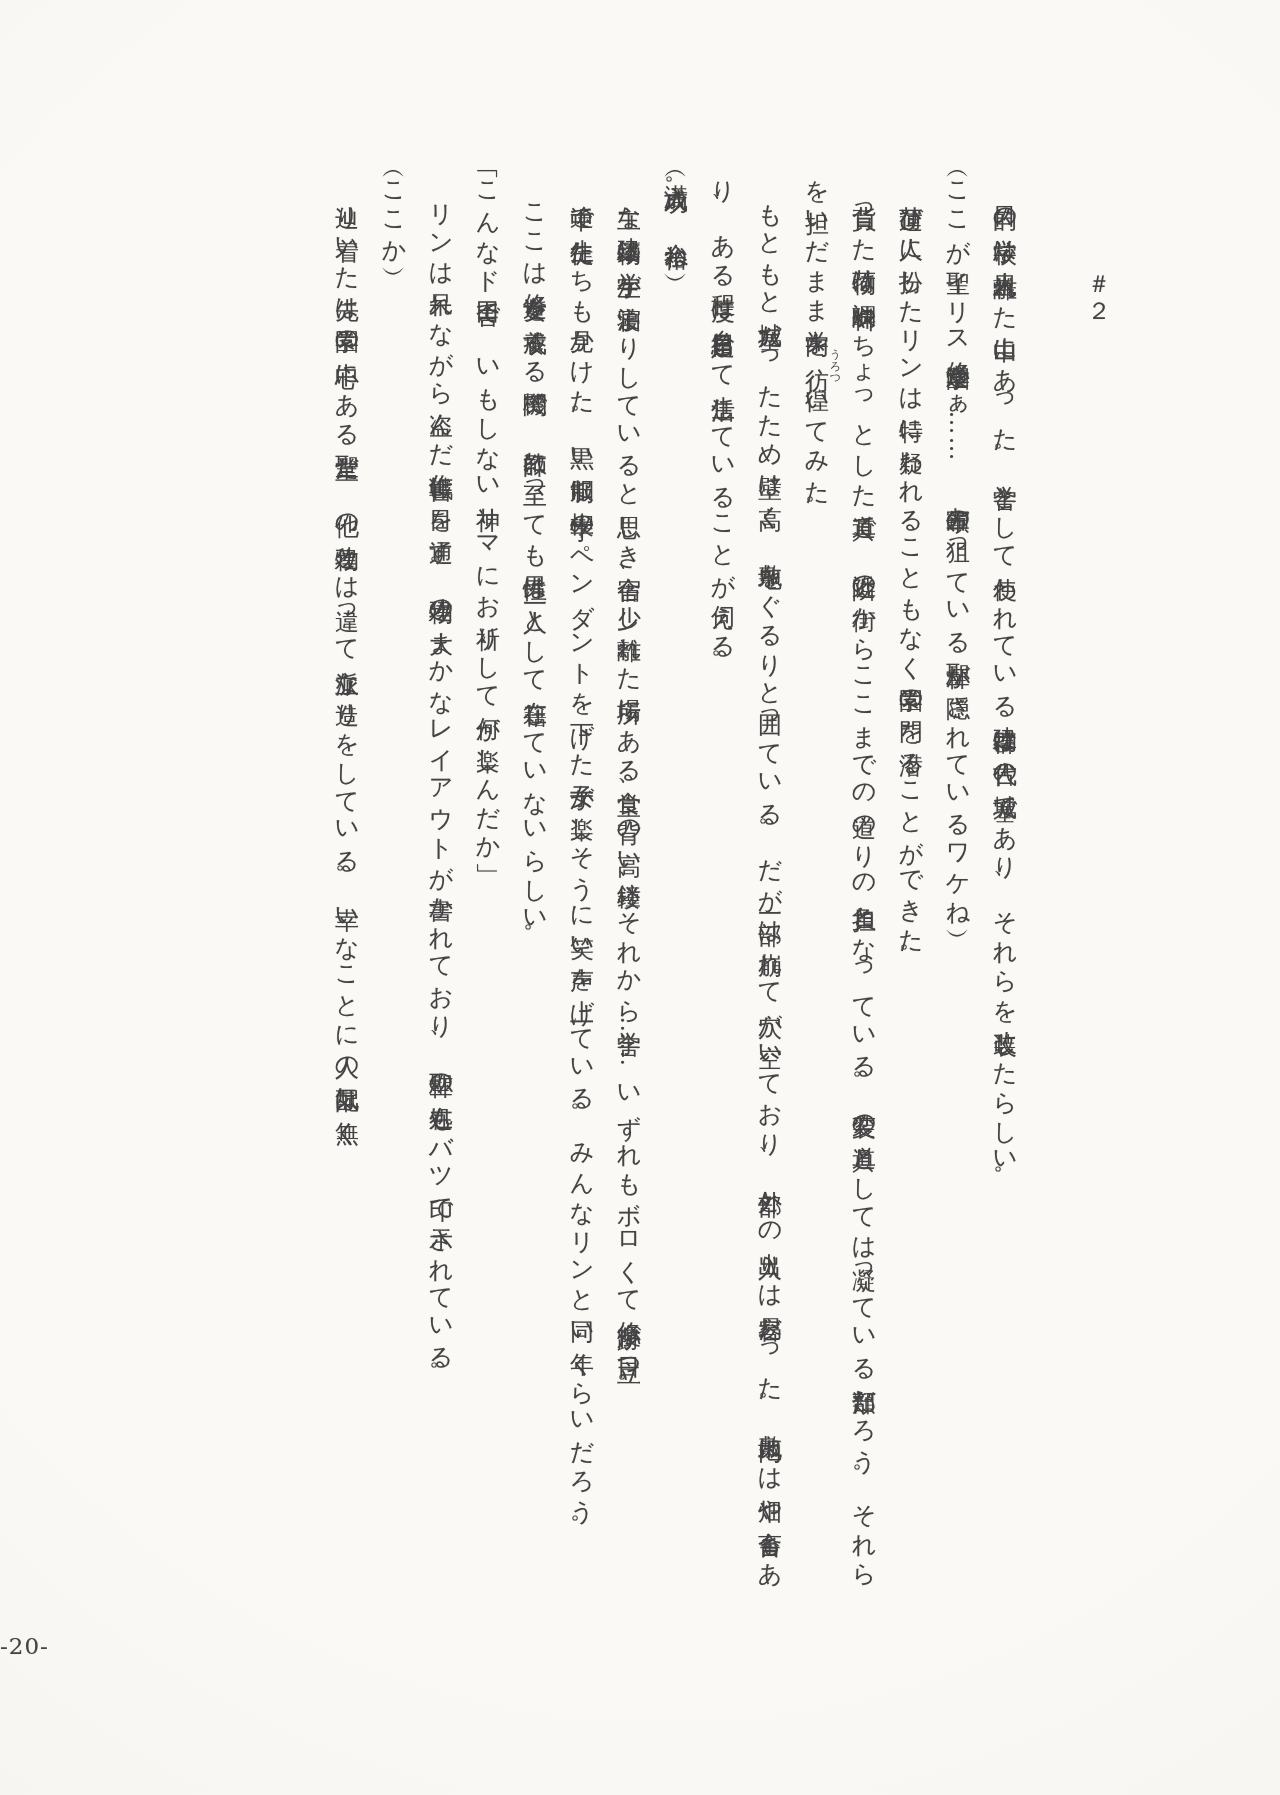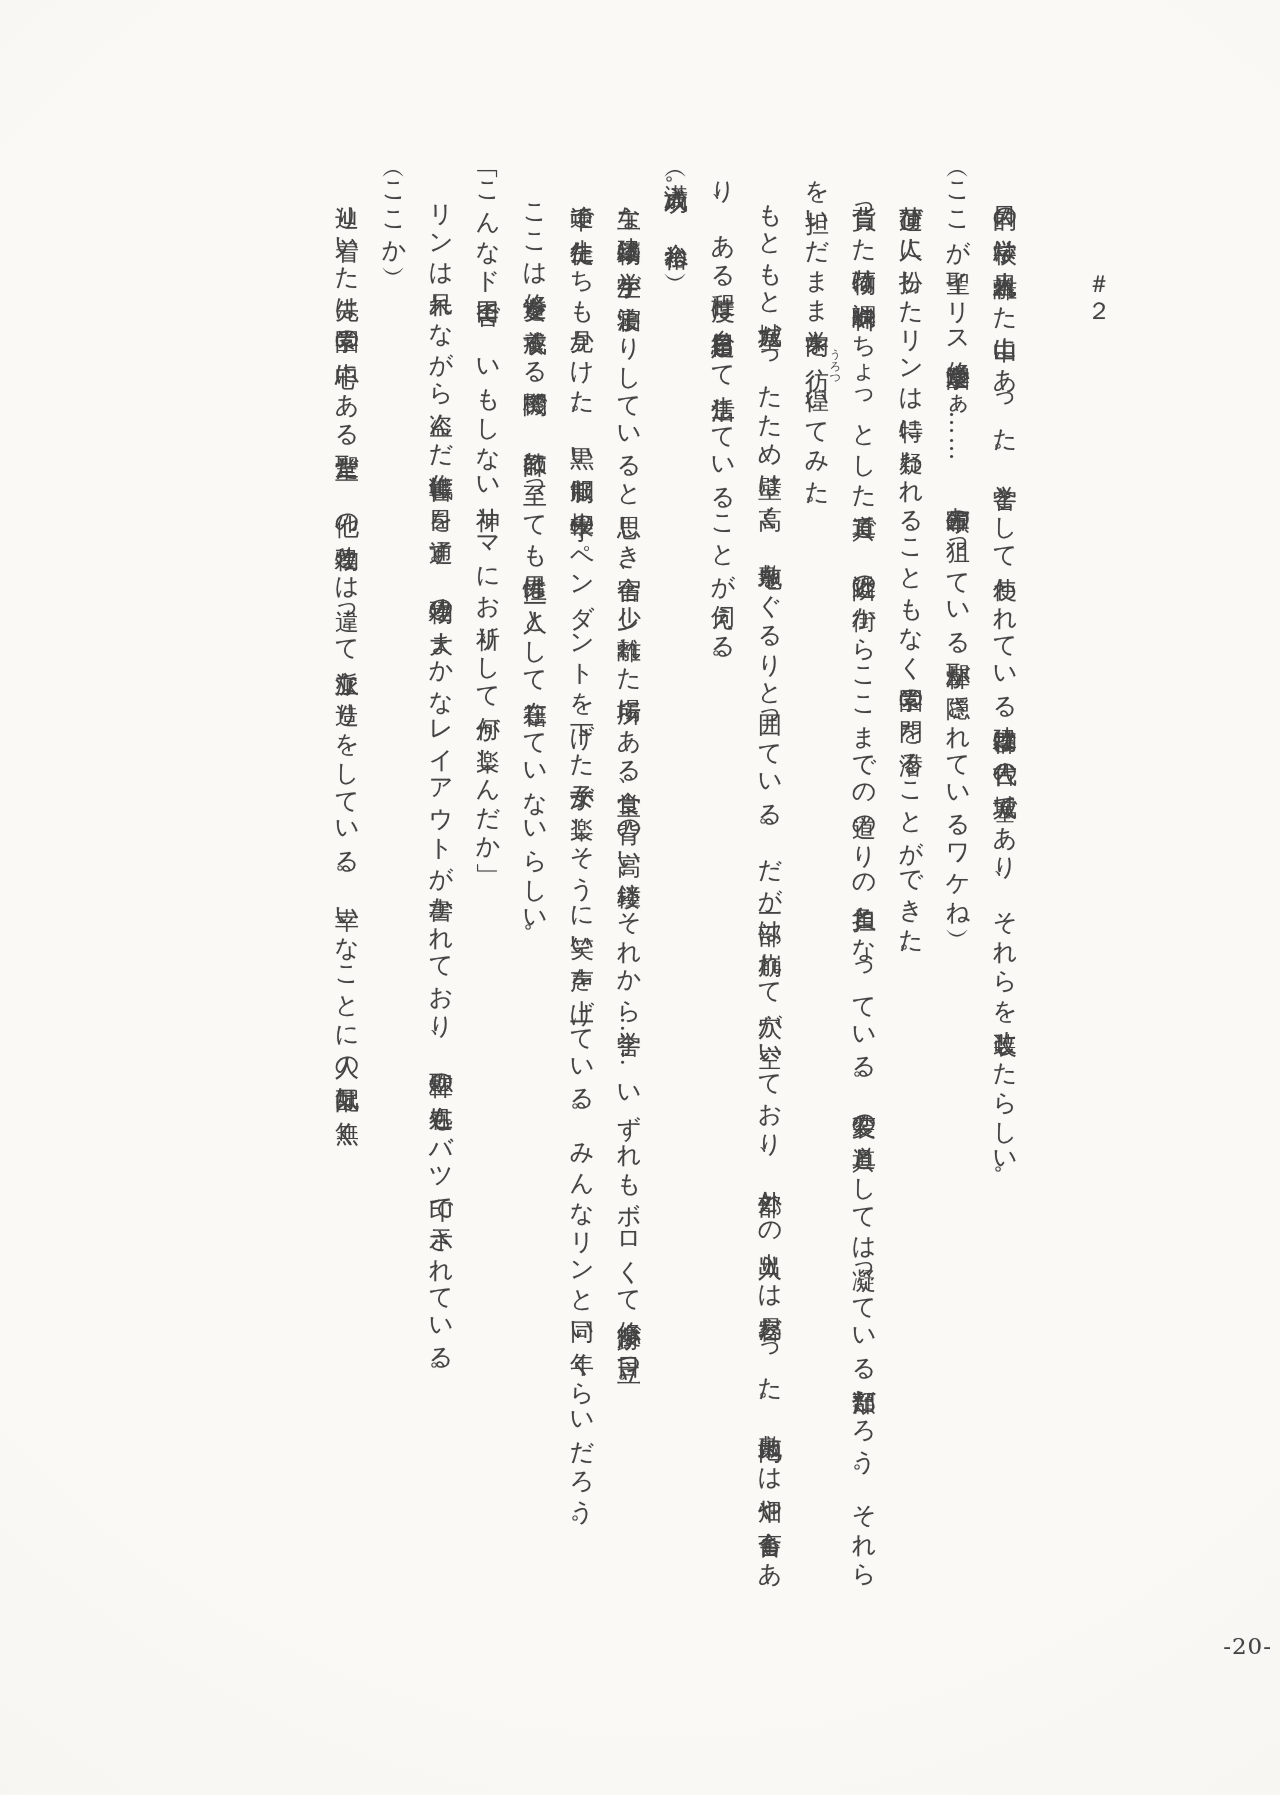--- a/index.html
+++ b/index.html
@@ -56,21 +56,21 @@
   rt {
     font-size: 11px;
     letter-spacing: 1px;
     text-shadow: none;
   }
   .page-number {
     position: absolute;
     top: 1633px;
     left: 0;
     width: 1272px;
-    text-align: right;
+    text-align: left;
     font-size: 23px;
     letter-spacing: 1px;
     color: var(--ink, #434343);
     text-shadow: 0 0 1px rgba(70, 70, 70, 0.25);
   }
 </style>
 </head>
 <body style="--paper: #faf9f6; --ink: #434343;">
 
 <div class="page">

